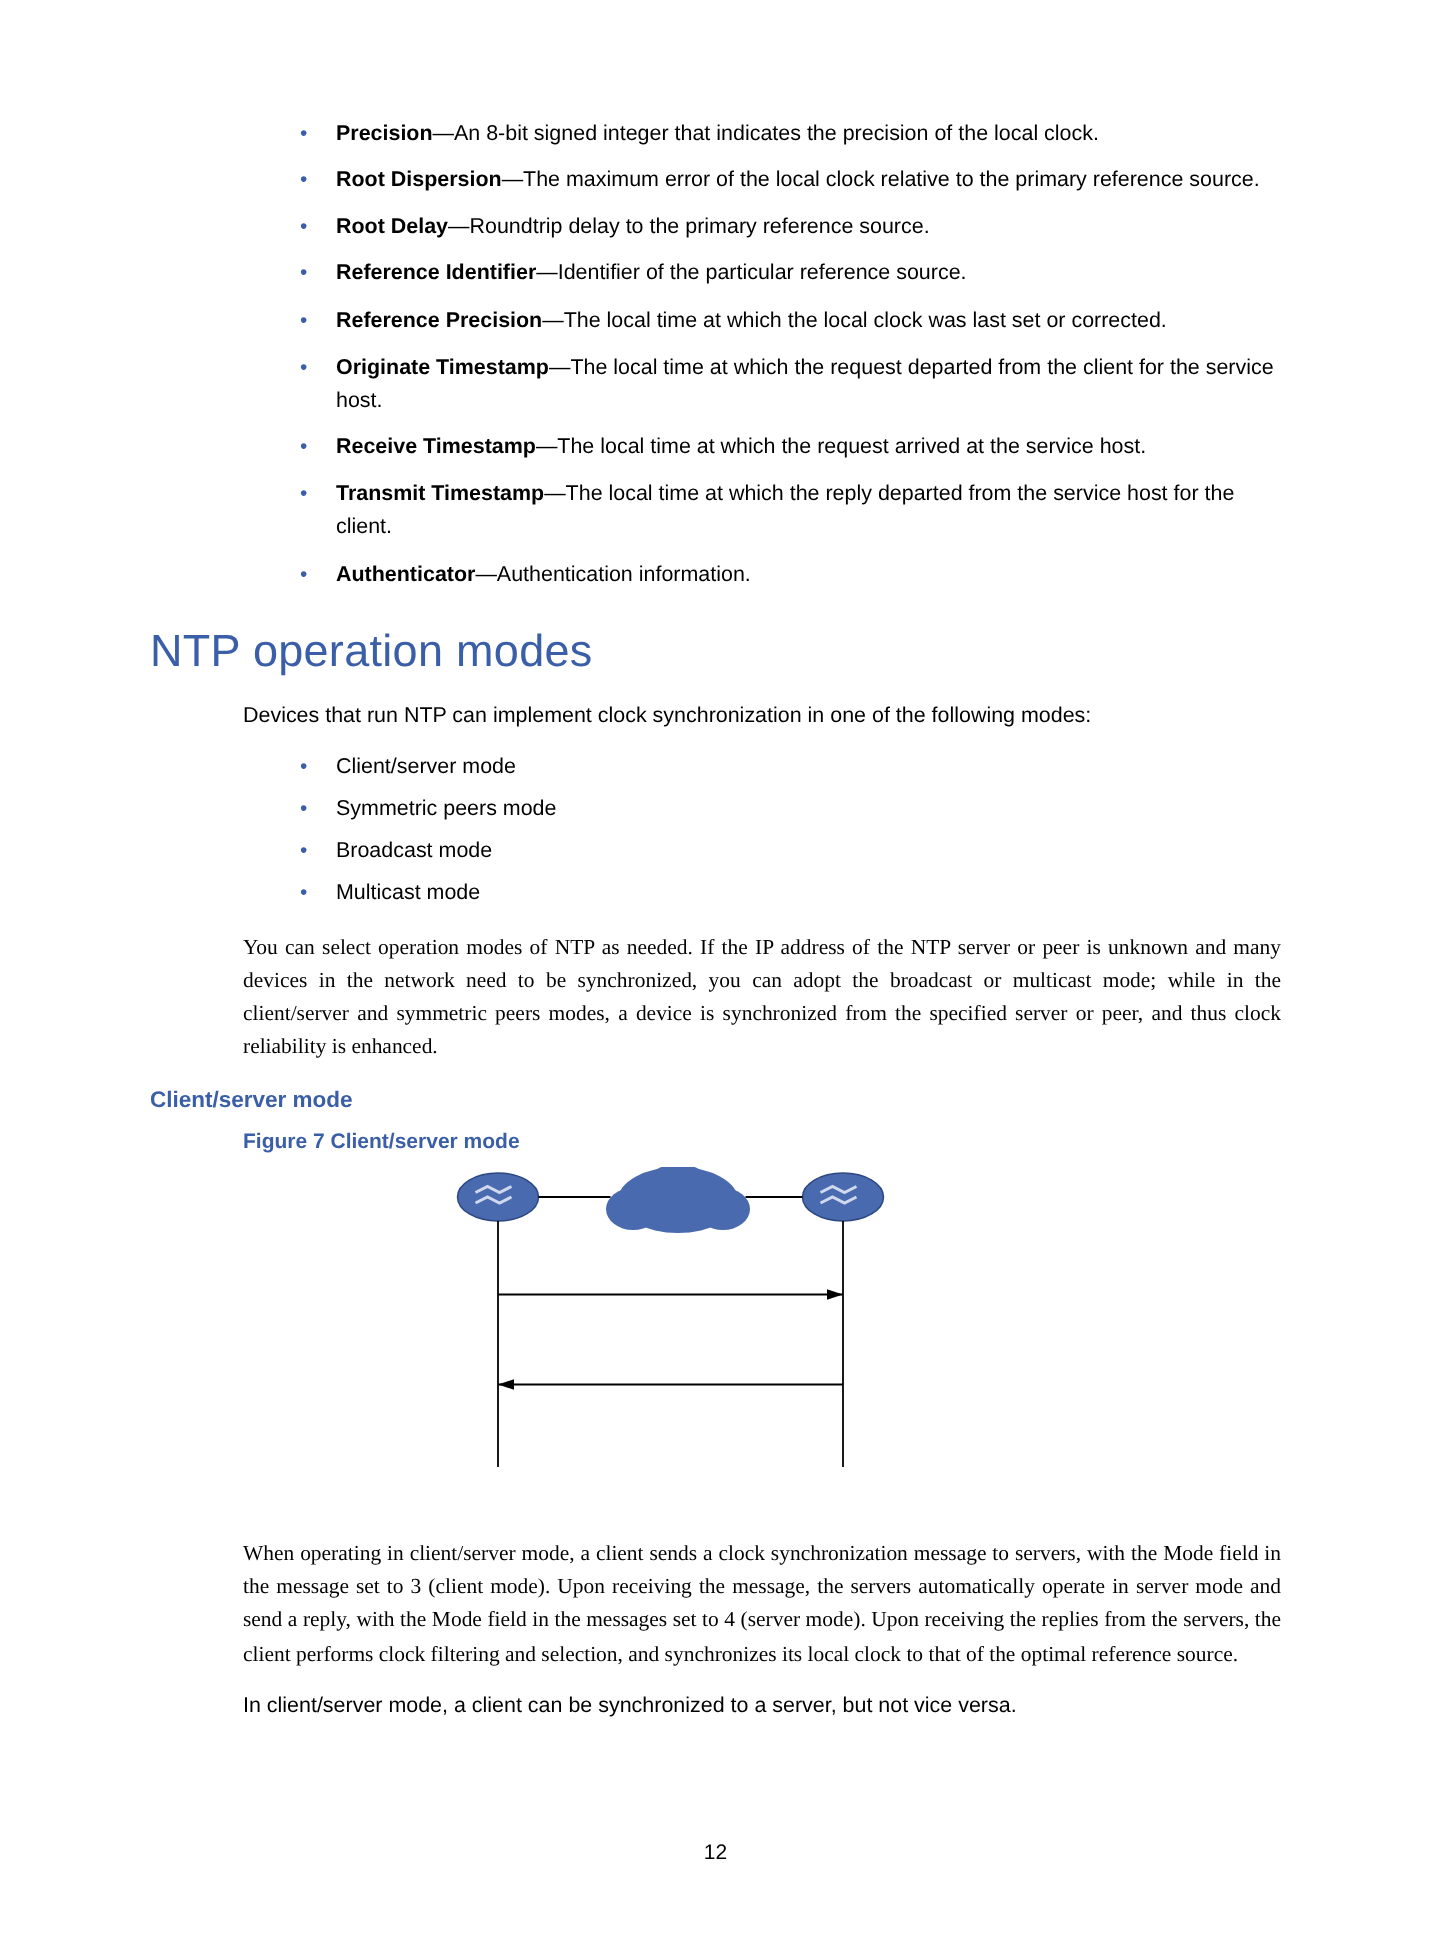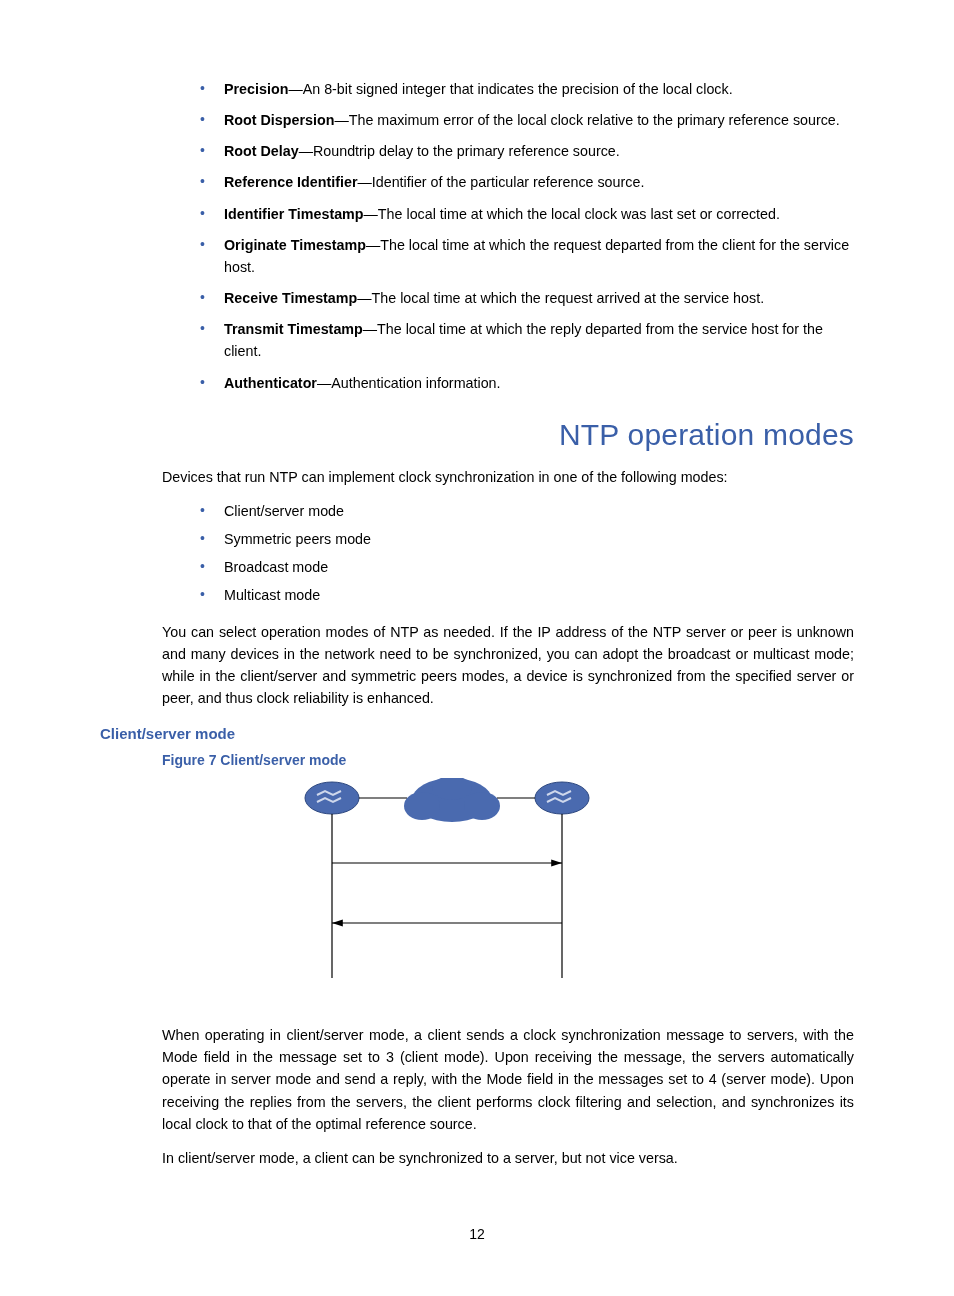--- a/index.html
+++ b/index.html
@@ -39,29 +39,28 @@
     line-height: 1.55;
   }
   ul.field-list b { font-weight: bold; }
   h2.section-heading {
     font-family: "Segoe UI Light","Helvetica Neue",Arial,sans-serif;
     font-weight: 300;
     color: #3a5fa8;
     font-size: 30px;
     margin: 18px 0 14px 0;
     letter-spacing: 0.2px;
-    text-align: right;
   }
   p.body {
     margin: 0 0 12px 0;
     padding-left: 62px;
     font-size: 14.3px;
     line-height: 1.55;
   }
-  p.body.justify { text-align: justify; }
+  p.body.justify { text-align: justify; font-family: Liberation Serif, serif; }
   ul.mode-list {
     list-style: none;
     margin: 0 0 14px 0;
     padding: 0 0 0 100px;
   }
   ul.mode-list > li {
     position: relative;
     padding-left: 24px;
     font-size: 14.3px;
     line-height: 1.55;
@@ -103,21 +102,21 @@
 </head>
 <body>
 
 <div class="page">
 
   <ul class="field-list">
     <li><b>Precision</b><span>—An 8-bit signed integer that indicates the precision of the local clock.</span></li>
     <li><b>Root Dispersion</b><span>—The maximum error of the local clock relative to the primary reference source.</span></li>
     <li><b>Root Delay</b><span>—Roundtrip delay to the primary reference source.</span></li>
     <li><b>Reference Identifier</b><span>—Identifier of the particular reference source.</span></li>
-    <li><b>Identifier Timestamp</b><span>—The local time at which the local clock was last set or corrected.</span></li>
+    <li><b>Reference Precision</b><span>—The local time at which the local clock was last set or corrected.</span></li>
     <li><b>Originate Timestamp</b><span>—The local time at which the request departed from the client for the service host.</span></li>
     <li><b>Receive Timestamp</b><span>—The local time at which the request arrived at the service host.</span></li>
     <li><b>Transmit Timestamp</b><span>—The local time at which the reply departed from the service host for the client.</span></li>
     <li><b>Authenticator</b><span>—Authentication information.</span></li>
   </ul>
 
   <h2 class="section-heading">NTP operation modes</h2>
 
   <p class="body">Devices that run NTP can implement clock synchronization in one of the following modes:</p>
 

